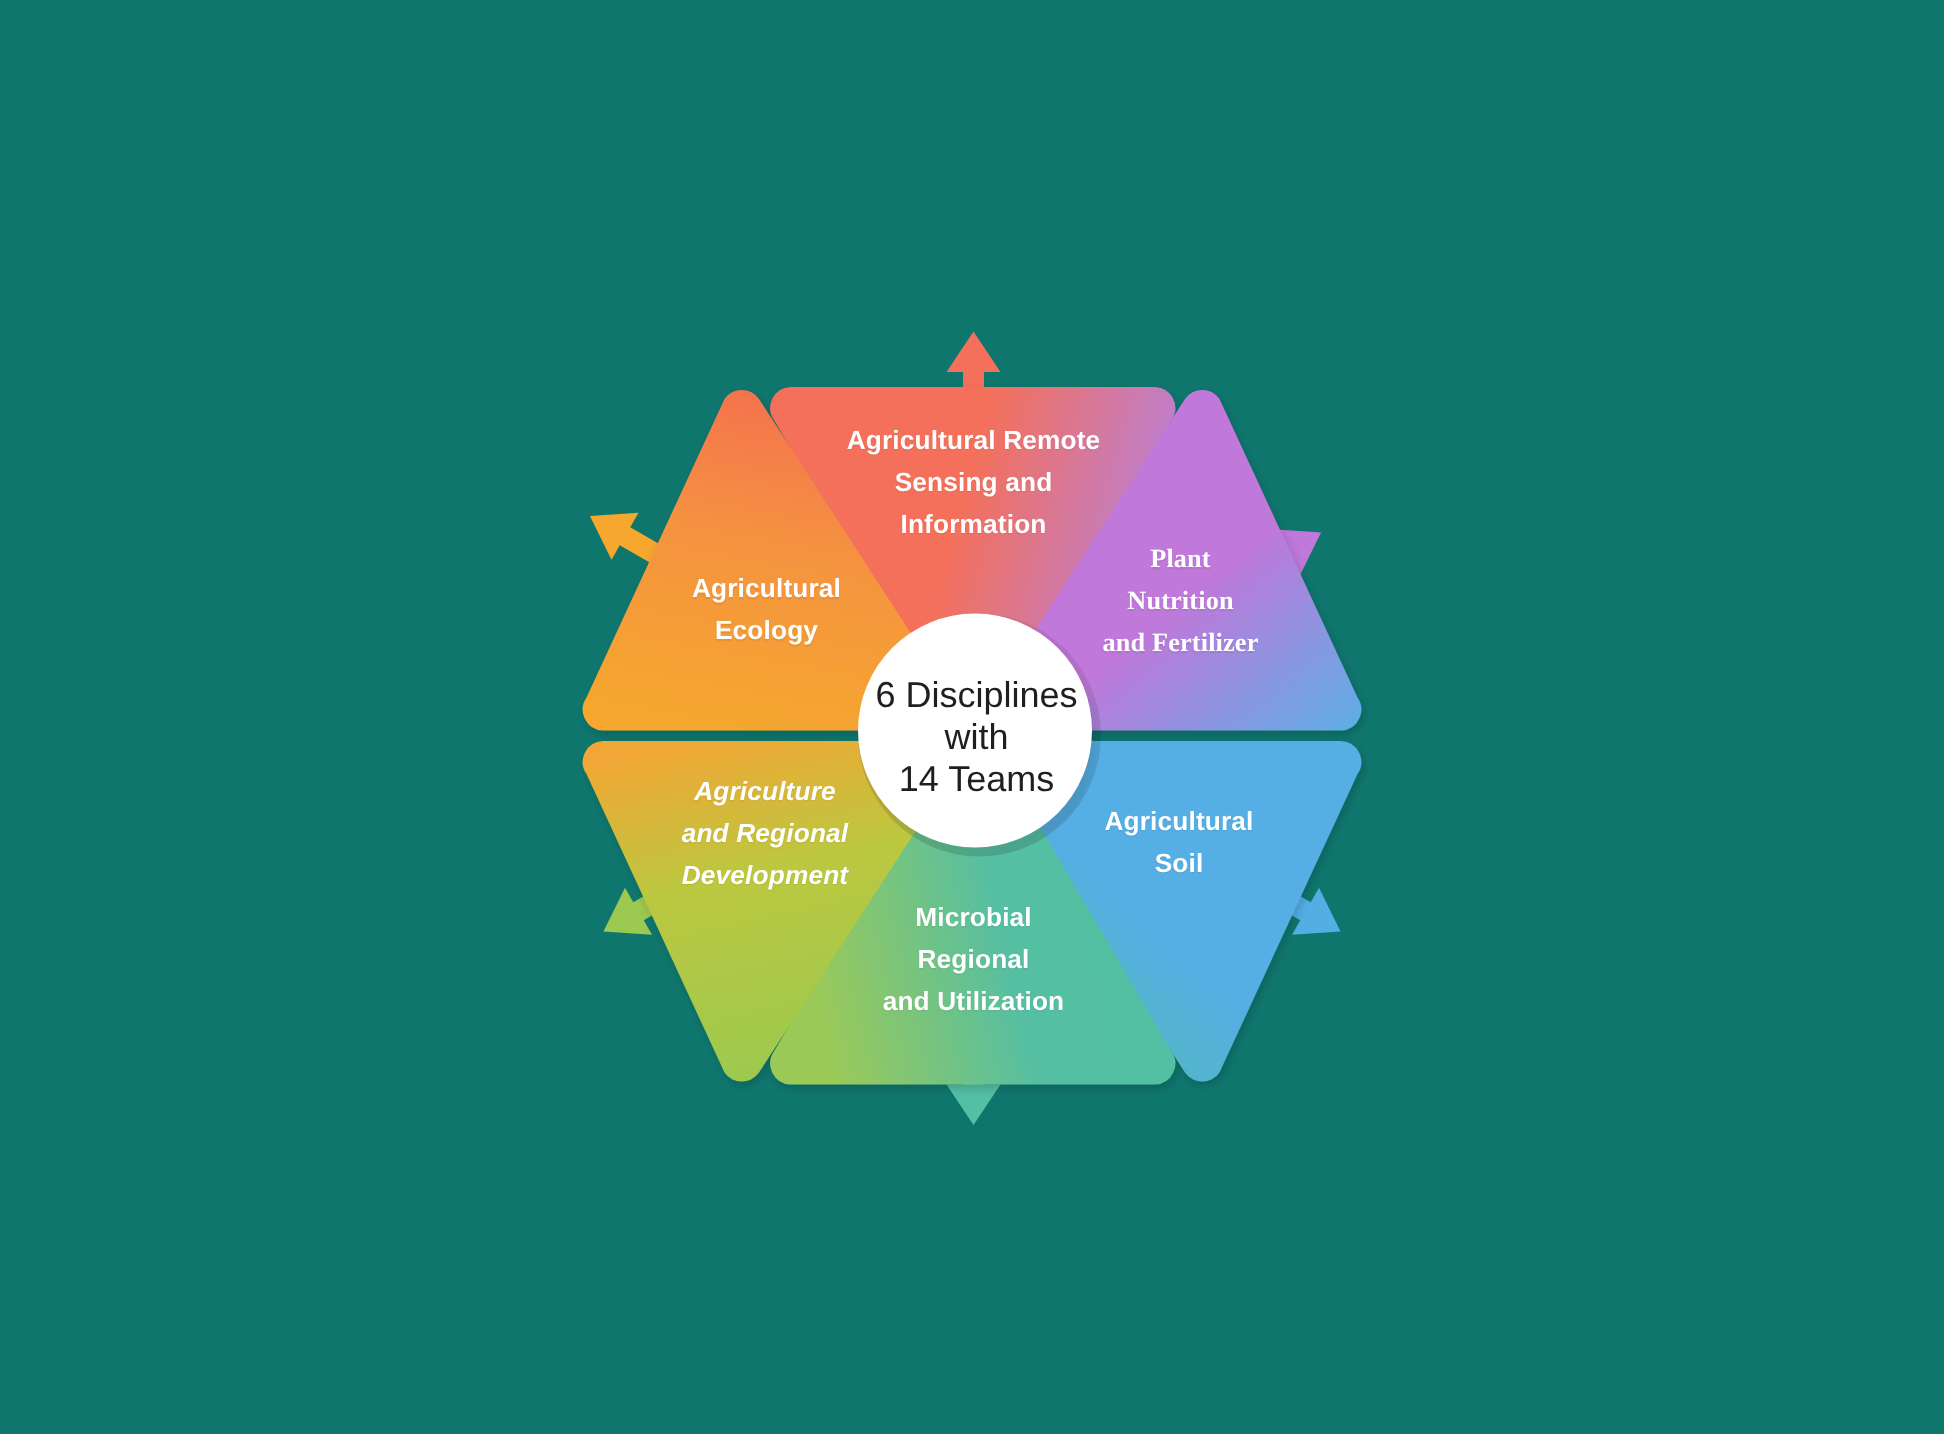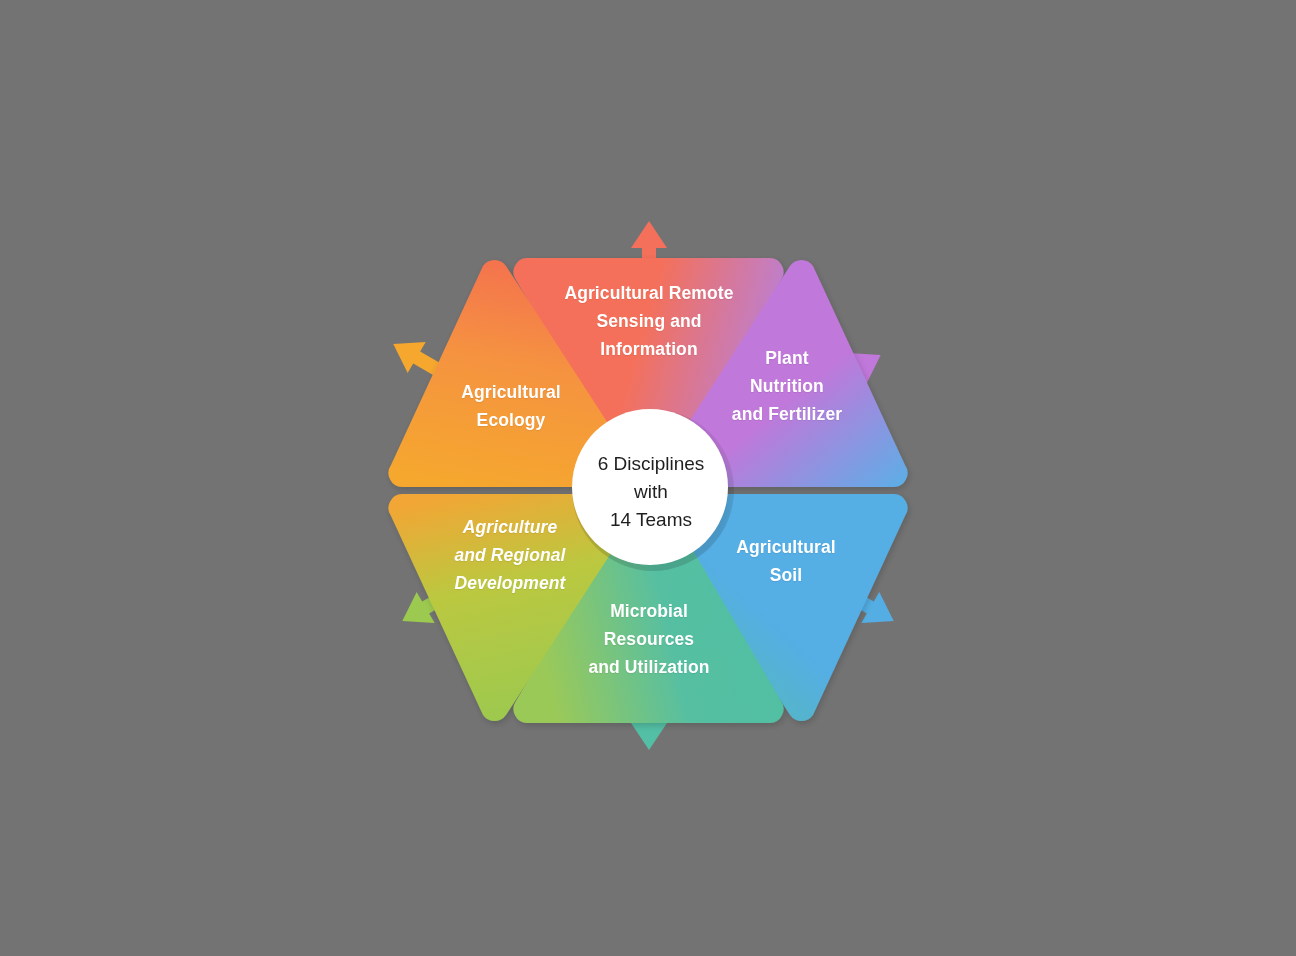--- a/index.html
+++ b/index.html
@@ -10,21 +10,21 @@
   body {
     width: 1296px;
     height: 956px;
     overflow: hidden;
     font-family: "Liberation Sans", sans-serif;
   }
   #stage {
     position: relative;
     width: 1296px;
     height: 956px;
-    background: #737373;
+    background: #0f766e;
   }
   #wheel-svg {
     position: absolute;
     left: 0;
     top: 0;
     width: 1296px;
     height: 956px;
     display: block;
   }
   .seg-label {
@@ -37,27 +37,27 @@
     letter-spacing: 0.1px;
     white-space: pre-line;
     text-shadow: 0 1px 1px rgba(0,0,0,0.08);
     pointer-events: none;
   }
   .center-label {
     position: absolute;
     text-align: center;
     color: #1f1f1f;
     font-weight: normal;
-    font-size: 19px;
+    font-size: 24px;
     line-height: 28px;
     white-space: pre-line;
   }
   
   #label-remote   { left: 527px; top: 279px; width: 244px; }
-  #label-plant    { left: 700px; top: 344px; width: 174px; }
+  #label-plant    { left: 700px; top: 358px; width: 174px; font-family: Liberation Serif, serif; }
   #label-soil     { left: 700px; top: 533px; width: 172px; }
   #label-microbial{ left: 527px; top: 597px; width: 244px; }
   #label-regional { left: 424px; top: 513px; width: 172px; font-style: italic; }
   #label-ecology  { left: 424px; top: 378px; width: 174px; }
   #center-text    { left: 580px; top: 450px; width: 142px; }
 </style>
 </head>
 <body>
 
 <div id="stage">
@@ -158,21 +158,21 @@
 Information</div>
 
   <div class="seg-label" id="label-plant">Plant
 Nutrition
 and Fertilizer</div>
 
   <div class="seg-label" id="label-soil">Agricultural
 Soil</div>
 
   <div class="seg-label" id="label-microbial">Microbial
-Resources
+Regional
 and Utilization</div>
 
   <div class="seg-label" id="label-regional">Agriculture
 and Regional
 Development</div>
 
   <div class="seg-label" id="label-ecology">Agricultural
 Ecology</div>
 
   <div class="center-label" id="center-text">6 Disciplines

